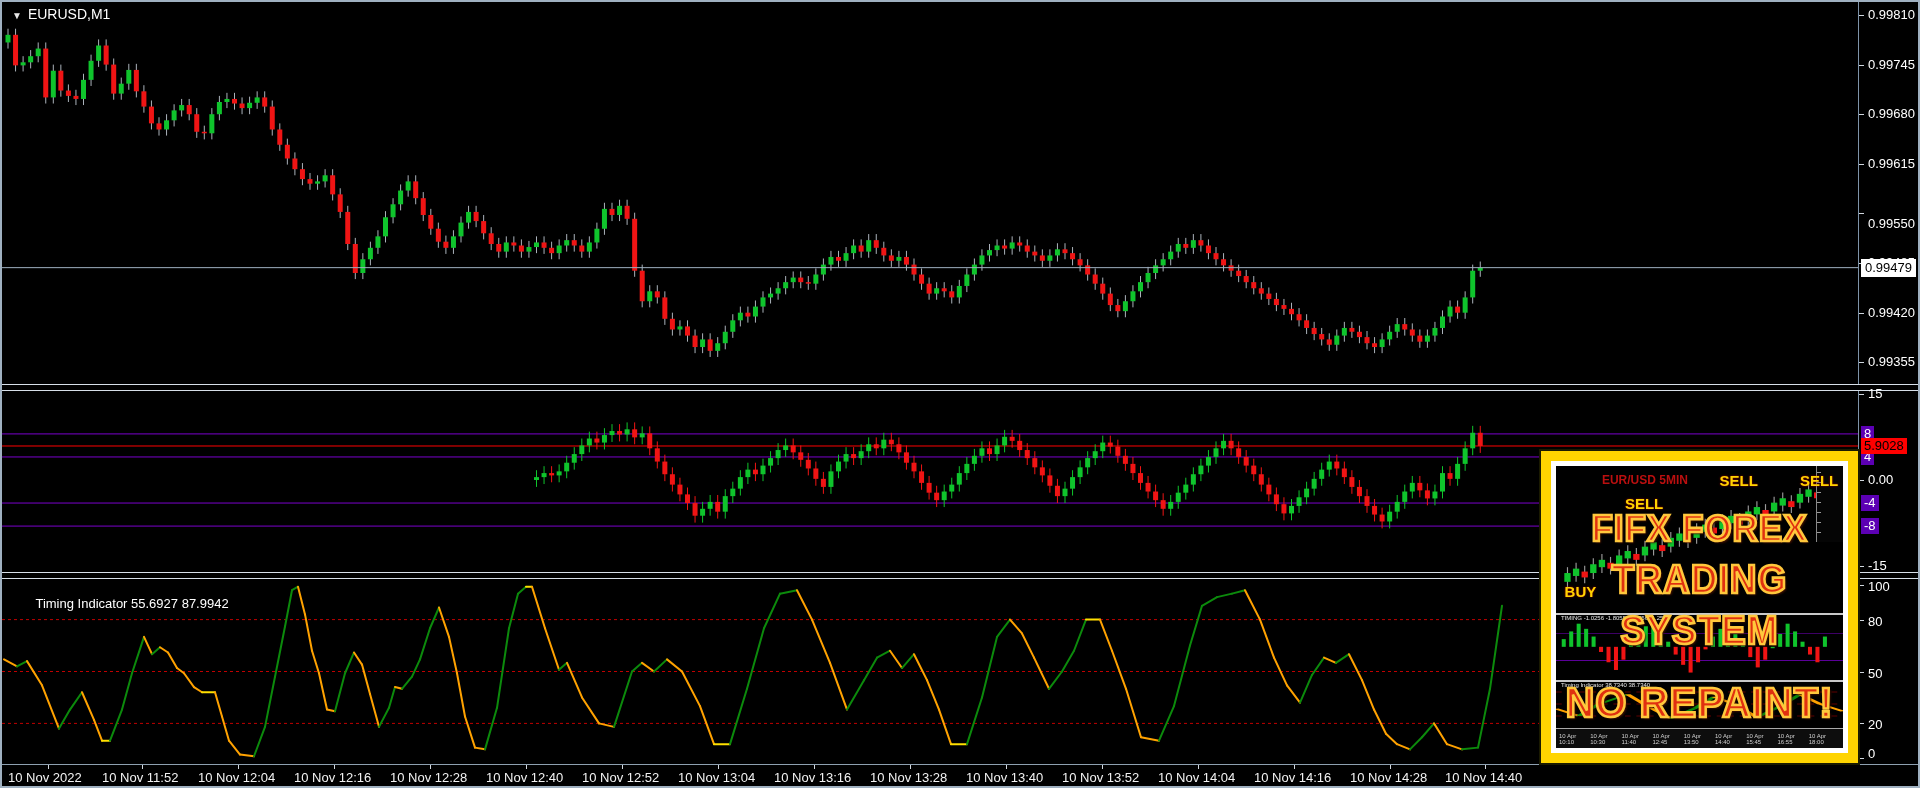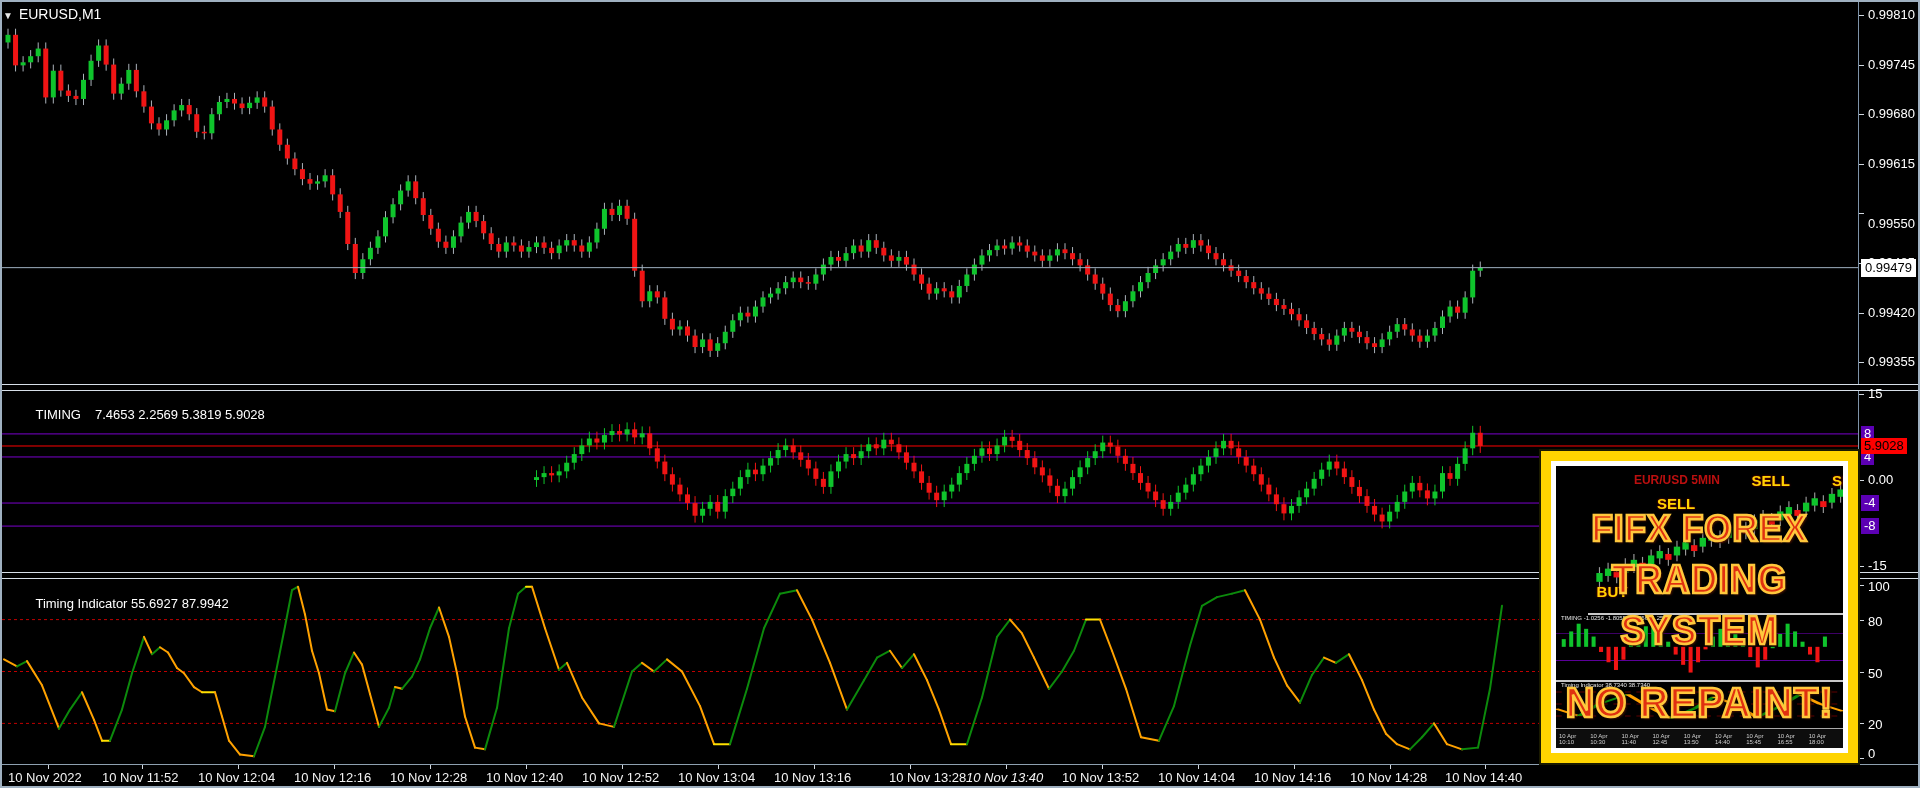--- a/index.html
+++ b/index.html
@@ -3,39 +3,39 @@
 <meta charset="utf-8">
 <style>
   html,body{margin:0;padding:0;background:#000;}
   #app{position:relative;width:1920px;height:788px;background:#000;overflow:hidden;
        font-family:"Liberation Sans",sans-serif;border:2px solid #9fb0c0;box-sizing:border-box;}
   .panel{position:absolute;left:0;width:1920px;overflow:hidden;}
   svg{position:absolute;left:0;top:0;}
   .sep{position:absolute;left:0;width:1920px;height:5px;background:#000;
        border-top:1px solid #d7dfe8;border-bottom:1px solid #d7dfe8;z-index:3;}
   .axis-line{position:absolute;top:0;left:1856px;width:1px;height:762px;background:#7e93a8;z-index:2;}
-  .sym-label{position:absolute;top:4px;left:1px;color:#fff;font-size:14px;z-index:4;}
+  .sym-label{position:absolute;top:4px;left:10px;color:#fff;font-size:14px;z-index:4;}
   .sym-label .tri{font-size:10px;margin-right:6px;color:#e8e8e8;}
   .ind-label{position:absolute;left:12px;color:#fff;font-size:13px;z-index:4;white-space:pre;}
   .ind-label .vals{margin-left:14px;}
   .ax-label{position:absolute;left:1866px;color:#fff;font-size:13px;z-index:4;white-space:nowrap;}
   .ax-tick{position:absolute;left:1857px;width:5px;height:1px;background:#cfd6dd;z-index:4;}
   .price-box{position:absolute;left:1859px;background:#fff;color:#000;font-size:13px;
              padding:1px 4px 2px 4px;z-index:6;}
   .val-box{position:absolute;left:1859px;color:#fff;font-size:13px;padding:0 3px 1px 3px;z-index:5;}
   .time-axis{position:absolute;left:0;top:762px;width:1920px;height:24px;background:#000;
              border-top:1px solid #8ea0b0;z-index:4;}
   .t-label{position:absolute;top:5px;color:#f2f2f2;font-size:13px;white-space:nowrap;}
   .t-tick{position:absolute;top:0;width:1px;height:4px;background:#cfd6dd;}
   
   .banner{position:absolute;left:1537px;top:447px;width:321px;height:316px;z-index:9;
           background:#ffd400;border:2px solid #1a1a00;box-sizing:border-box;padding:10px;}
   .banner-inner{position:relative;width:100%;height:100%;background:#000;border:5px solid #fff;
                 box-sizing:border-box;overflow:hidden;}
-  .b-chart{position:absolute;left:0;top:0;width:100%;height:52%;border-bottom:2px solid #c8c8c8;margin-left:32px;}
+  .b-chart{position:absolute;left:0;top:0;width:100%;height:52%;border-bottom:2px solid #c8c8c8;}
   .b-scale{position:absolute;right:0;top:0;width:9%;height:52%;border-left:1px solid #888;background:#050505;}
   .b-p2{position:absolute;left:0;top:52%;width:100%;height:24%;border-bottom:2px solid #c8c8c8;}
   .b-p3{position:absolute;left:0;top:76%;width:100%;height:17%;}
   .b-axis{position:absolute;left:0;bottom:0;width:100%;height:7%;background:#0d0d0d;
           border-top:1px solid #aaa;color:#cfcfcf;font-size:6px;display:flex;
           align-items:center;justify-content:space-between;padding:0 3px;box-sizing:border-box;}
   .b-big{position:absolute;left:0;width:100%;text-align:center;font-weight:bold;
          color:#e03010;-webkit-text-stroke:2.5px #ffc83c;letter-spacing:1px;z-index:5;
          text-shadow:2px 2px 2px #401000;transform:scaleY(1.08);}
   .b-title{position:absolute;top:5%;left:16%;color:#bb0f0f;font-weight:bold;font-size:12px;z-index:4;}
@@ -702,23 +702,20 @@
         <rect x="1445.55" y="84.088" width="5" height="5.760000000000005" fill="#f01414"></rect>
         <line x1="1455.6" x2="1455.6" y1="67.96000000000001" y2="96.76" stroke="#0fc42c" stroke-width="1"></line>
         <rect x="1453.1" y="74.872" width="5" height="14.975999999999999" fill="#0fc42c"></rect>
         <line x1="1463.1499999999999" x2="1463.1499999999999" y1="52.408" y2="81.784" stroke="#0fc42c" stroke-width="1"></line>
         <rect x="1460.6499999999999" y="59.32" width="5" height="15.552" fill="#0fc42c"></rect>
         <line x1="1470.7" x2="1470.7" y1="36.85600000000001" y2="66.232" stroke="#0fc42c" stroke-width="1"></line>
         <rect x="1468.2" y="43.76800000000001" width="5" height="15.551999999999992" fill="#0fc42c"></rect>
         <line x1="1478.25" x2="1478.25" y1="36.85600000000001" y2="63.911872" stroke="#f01414" stroke-width="1"></line>
         <rect x="1475.75" y="43.76800000000001" width="5" height="13.231871999999996" fill="#f01414"></rect>
       </svg>
-    <div class="ind-label" style="top:3px;">
-      <span>TIMING</span><span class="vals">7.4653 2.2569 5.3819 5.9028</span>
-    </div>
   </div>
   <div class="sep" style="top:570px;"></div>
 
   <div class="panel" id="panel-osc" style="top:575px;height:187px;">
     <svg id="svg-osc" width="1856" height="187">
         <line x1="0" x2="1856" y1="42.599999999999994" y2="42.599999999999994" stroke="#c00000" stroke-width="1" stroke-dasharray="3,3"></line>
         <line x1="0" x2="1856" y1="94.5" y2="94.5" stroke="#c00000" stroke-width="1" stroke-dasharray="3,3"></line>
         <line x1="0" x2="1856" y1="146.4" y2="146.4" stroke="#c00000" stroke-width="1" stroke-dasharray="3,3"></line>
         <line x1="2" y1="82.39" x2="15" y2="89.31" stroke="#ffa200" stroke-width="2" stroke-linecap="round"></line>
         <line x1="15" y1="89.31" x2="25" y2="84.12" stroke="#0c8a0c" stroke-width="2" stroke-linecap="round"></line>
@@ -906,23 +903,23 @@
       <div class="t-label" style="left: 388px;">10 Nov 12:28</div>
       <div class="t-tick" style="left: 428px;"></div>
       <div class="t-label" style="left: 484px;">10 Nov 12:40</div>
       <div class="t-tick" style="left: 524px;"></div>
       <div class="t-label" style="left: 580px;">10 Nov 12:52</div>
       <div class="t-tick" style="left: 620px;"></div>
       <div class="t-label" style="left: 676px;">10 Nov 13:04</div>
       <div class="t-tick" style="left: 716px;"></div>
       <div class="t-label" style="left: 772px;">10 Nov 13:16</div>
       <div class="t-tick" style="left: 812px;"></div>
-      <div class="t-label" style="left: 868px; margin-left: 19px;">10 Nov 13:28</div>
+      <div class="t-label" style="left: 868px;">10 Nov 13:28</div>
       <div class="t-tick" style="left: 908px;"></div>
-      <div class="t-label" style="left: 964px; font-style: italic;">10 Nov 13:40</div>
+      <div class="t-label" style="left: 964px;">10 Nov 13:40</div>
       <div class="t-tick" style="left: 1004px;"></div>
       <div class="t-label" style="left: 1060px;">10 Nov 13:52</div>
       <div class="t-tick" style="left: 1100px;"></div>
       <div class="t-label" style="left: 1156px;">10 Nov 14:04</div>
       <div class="t-tick" style="left: 1196px;"></div>
       <div class="t-label" style="left: 1252px;">10 Nov 14:16</div>
       <div class="t-tick" style="left: 1292px;"></div>
       <div class="t-label" style="left: 1348px;">10 Nov 14:28</div>
       <div class="t-tick" style="left: 1388px;"></div>
       <div class="t-label" style="left: 1443px;">10 Nov 14:40</div>

